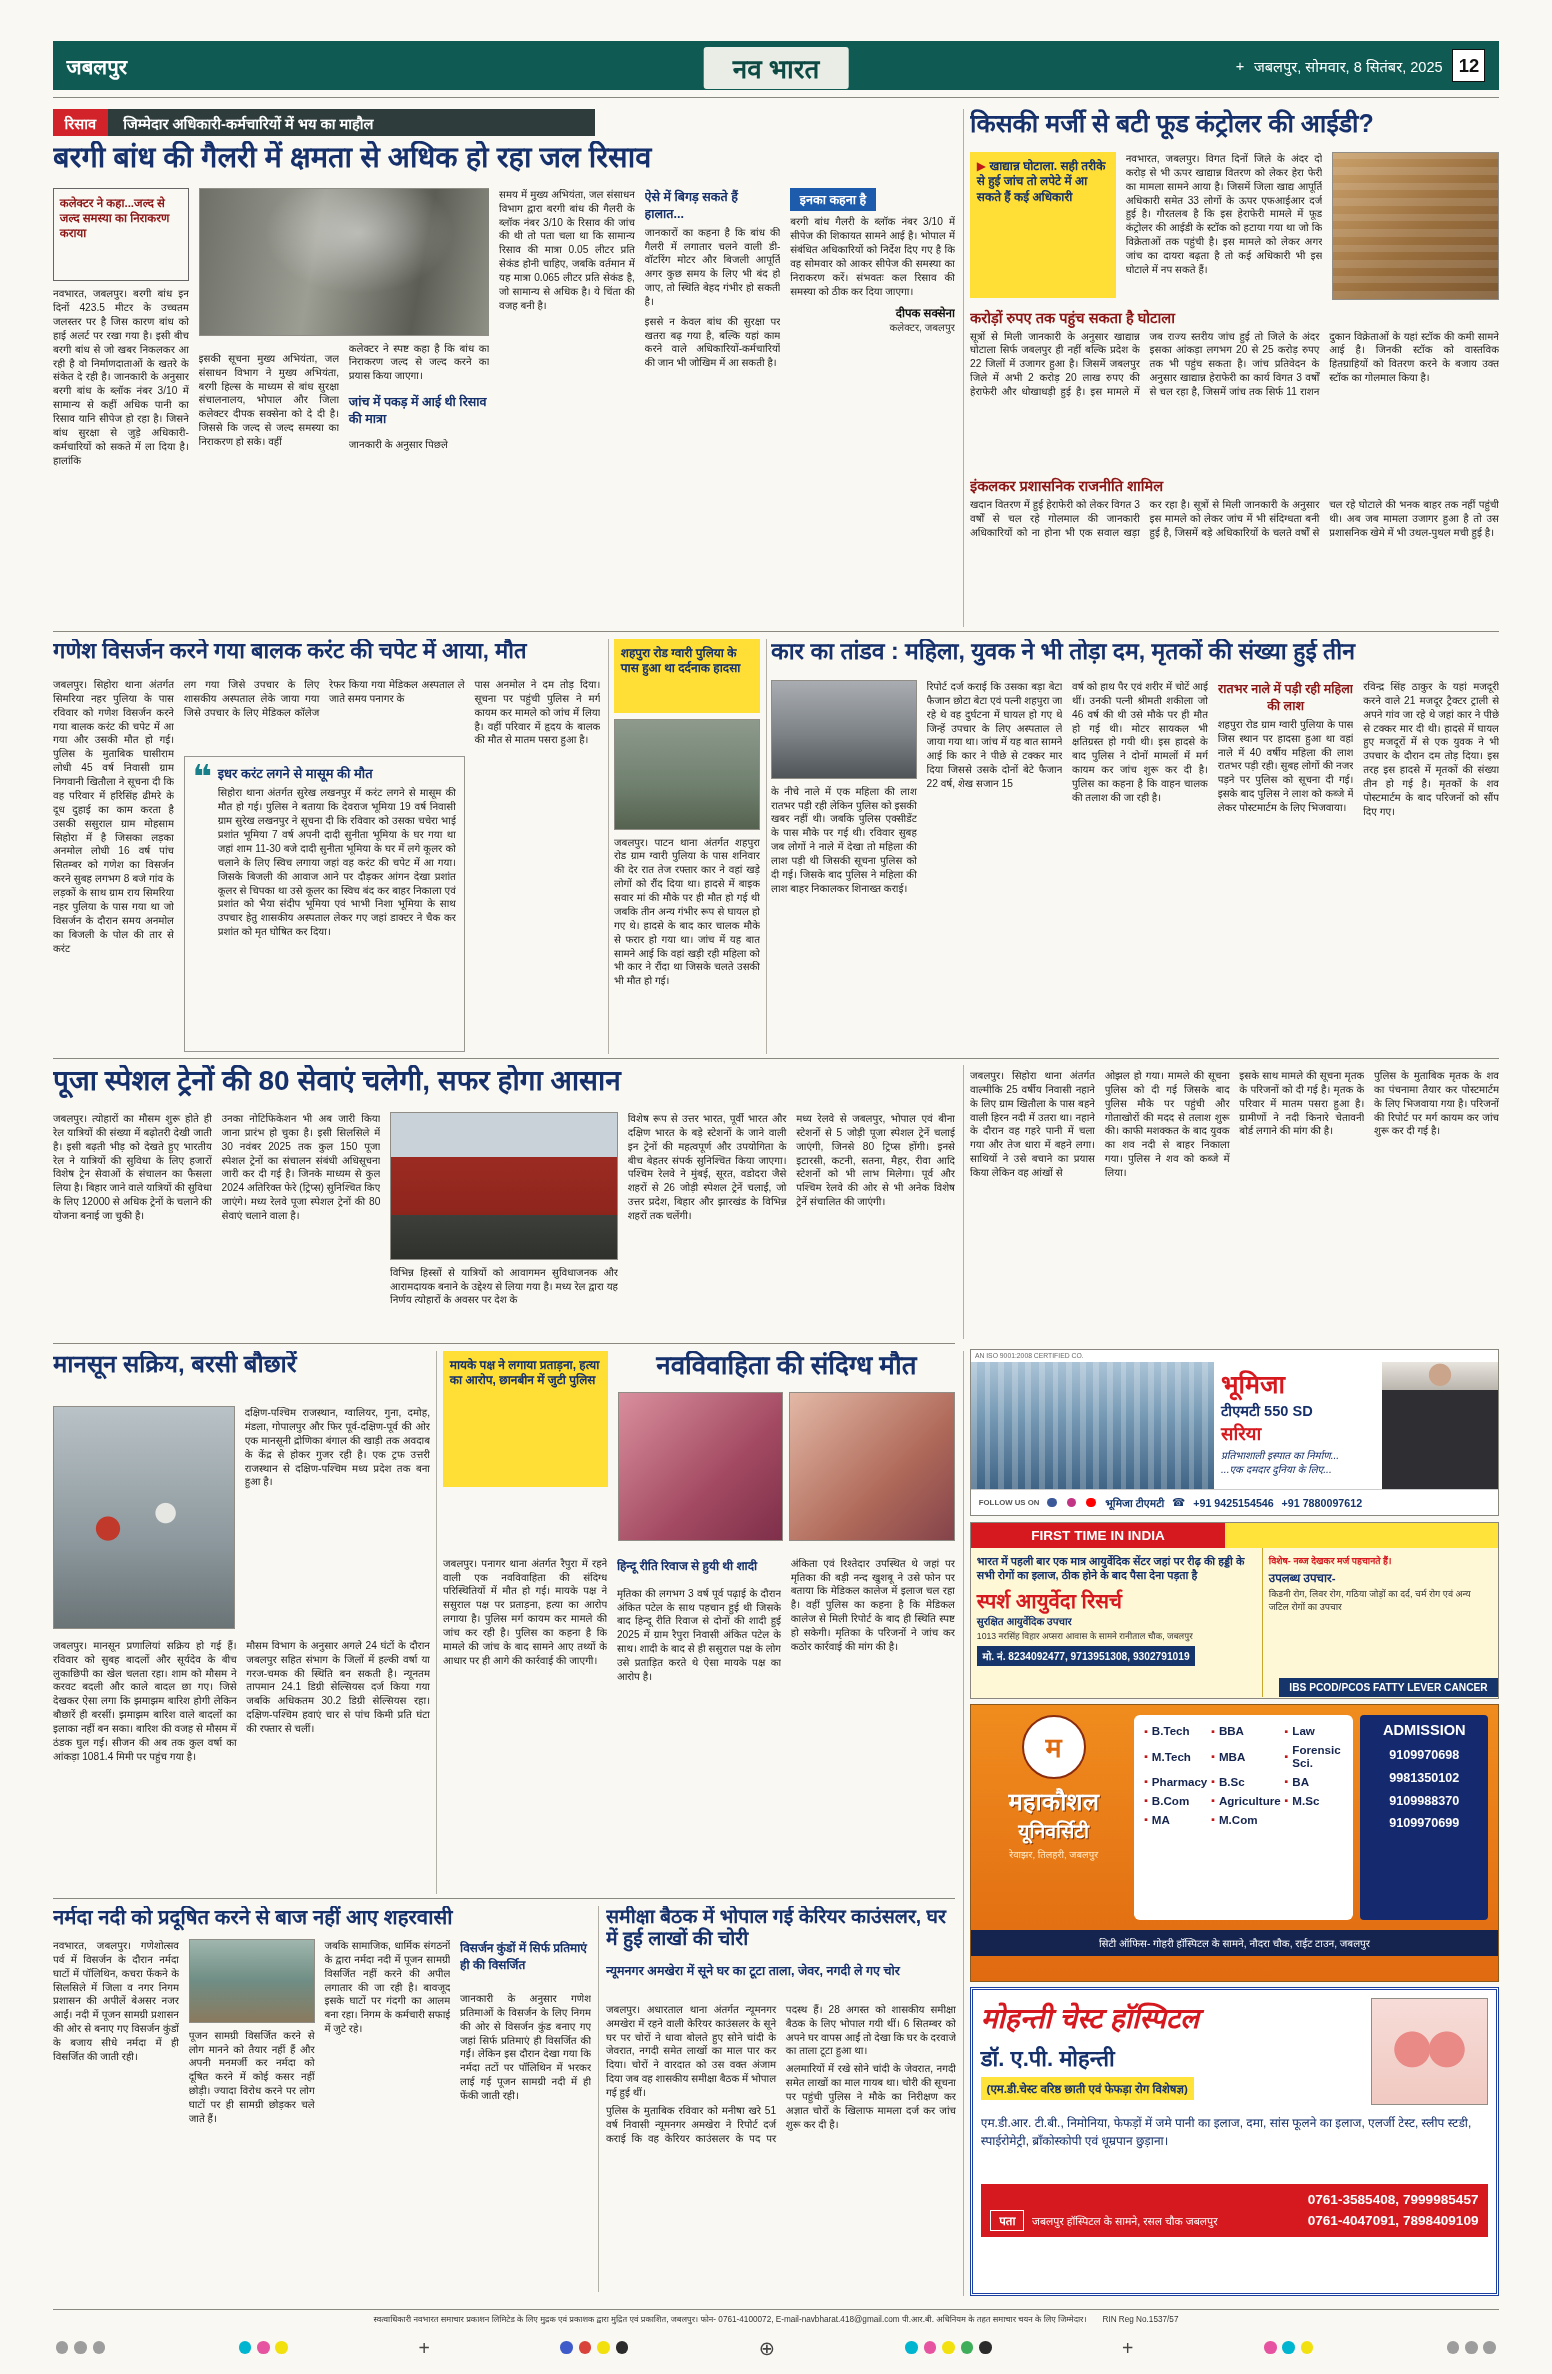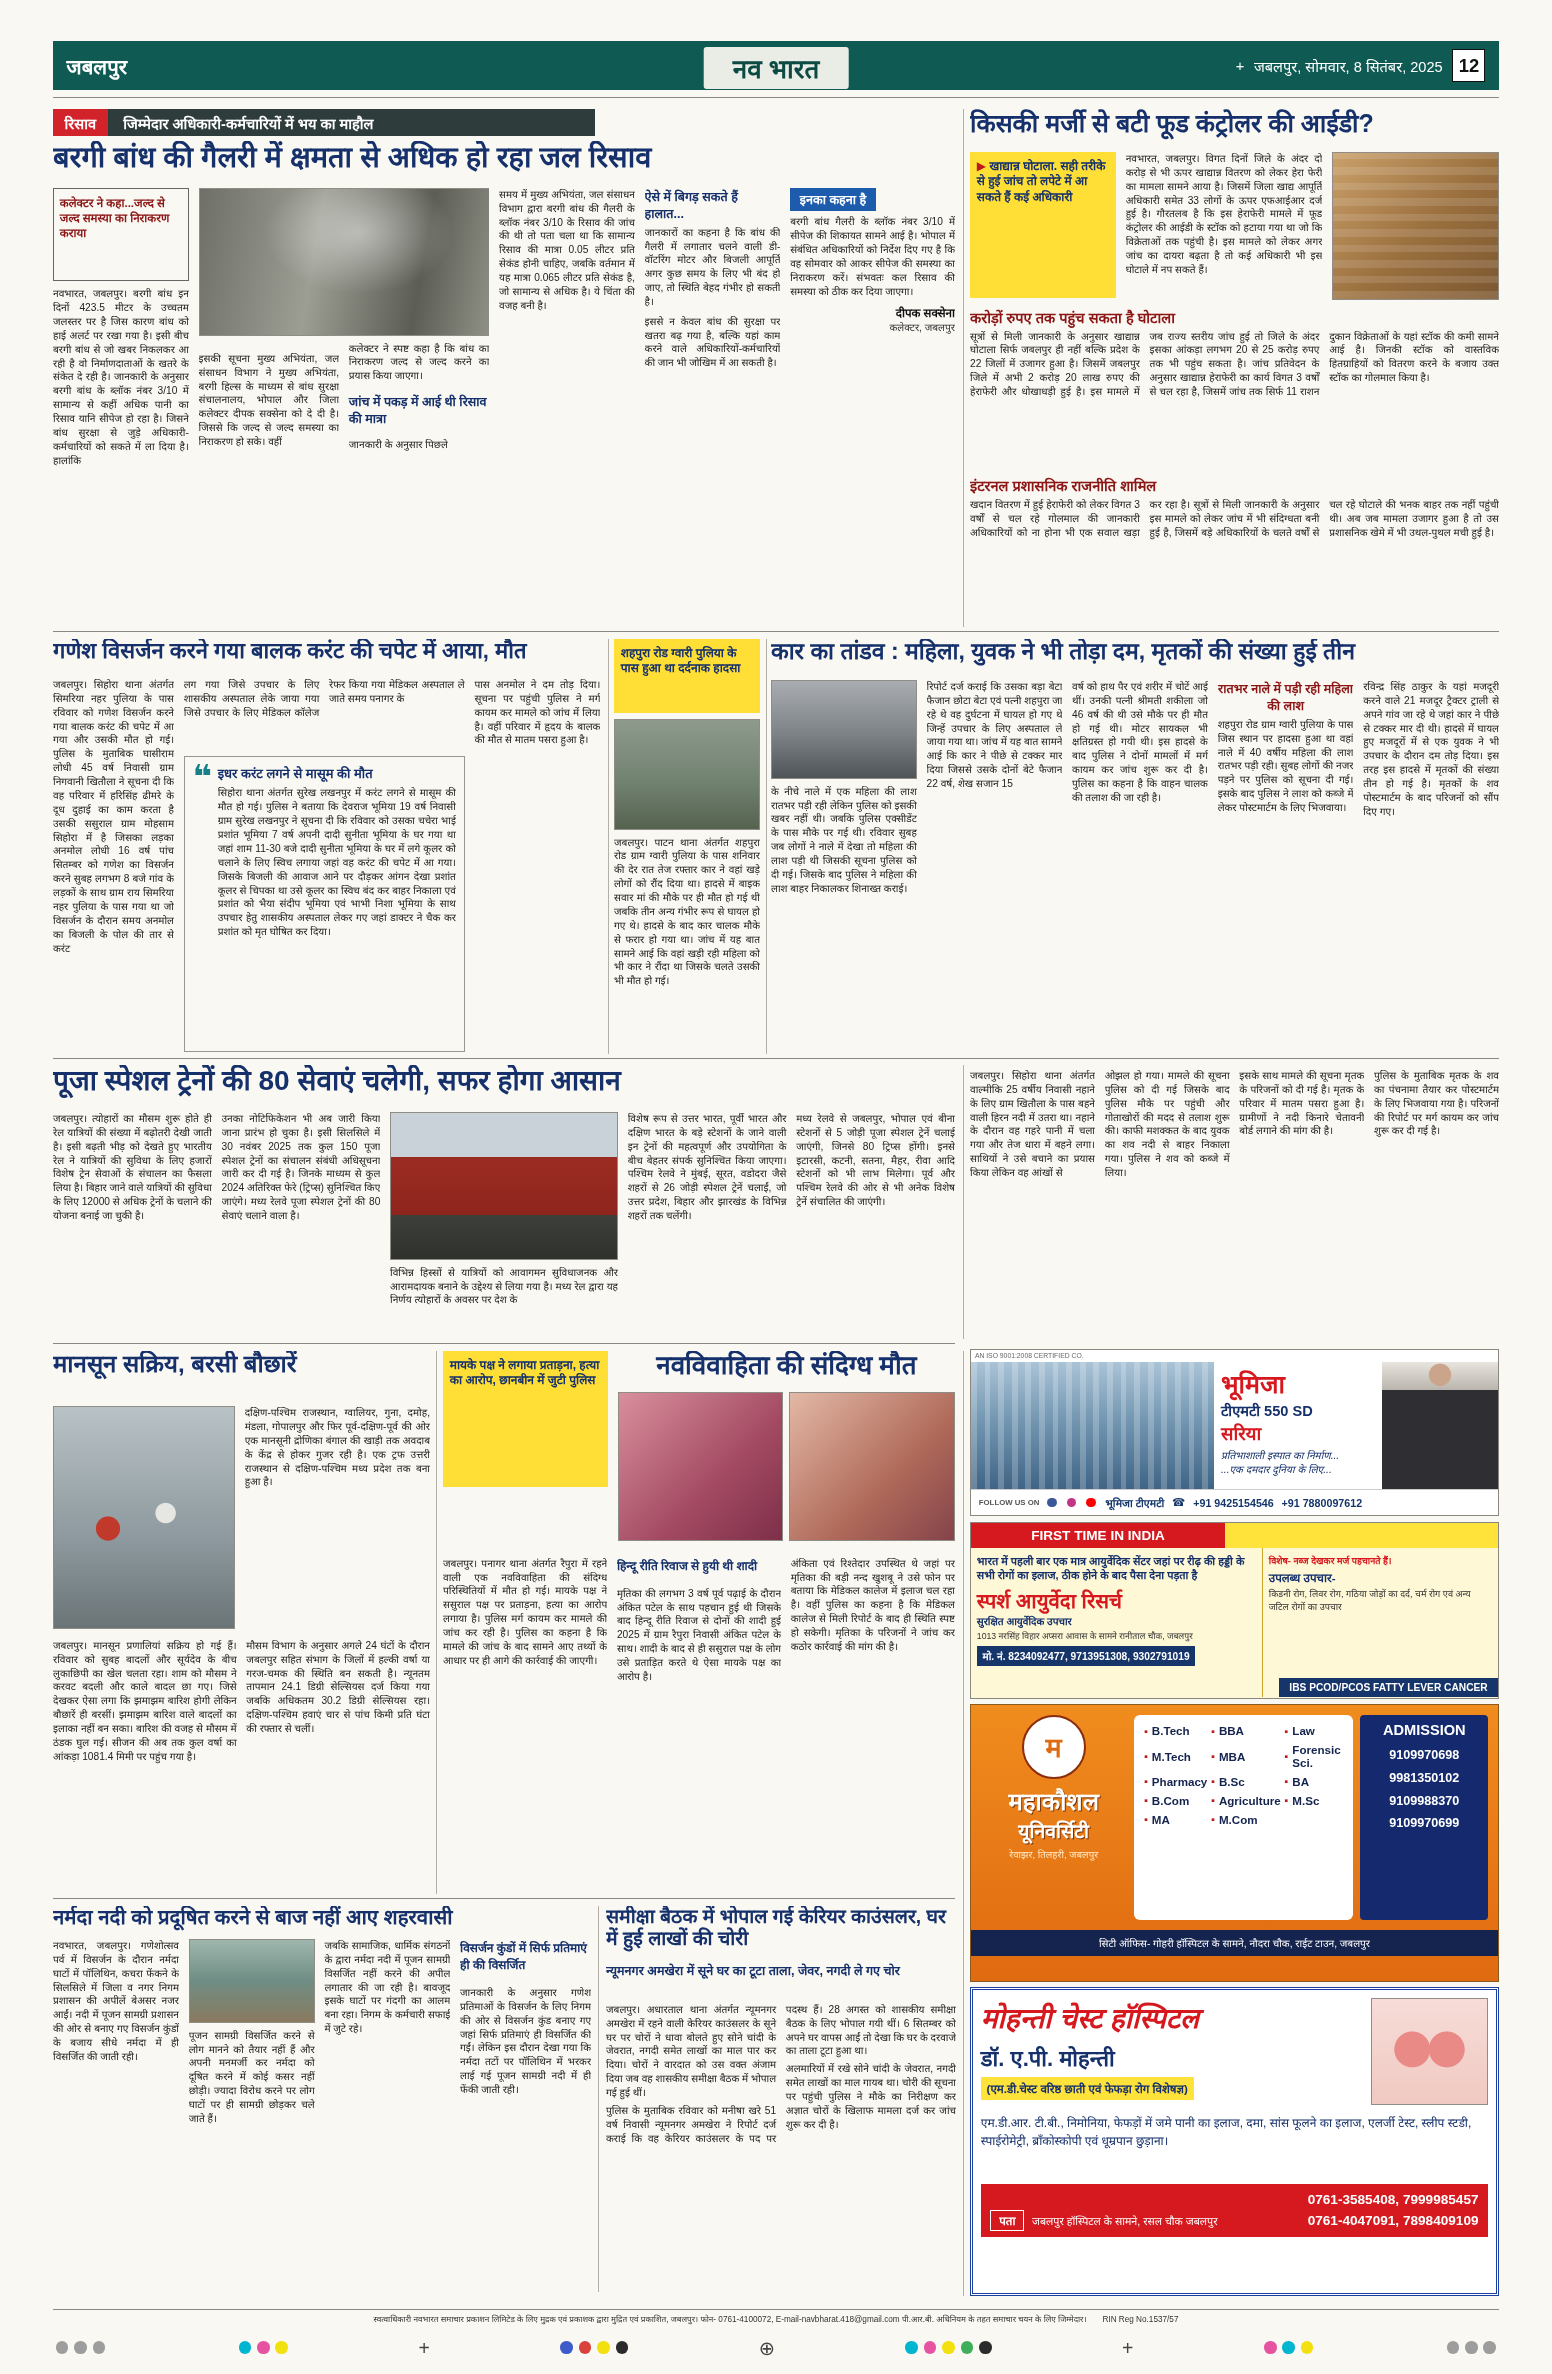--- a/index.html
+++ b/index.html
@@ -156,21 +156,21 @@
     <div class="cols" style="height:147px;margin-top:3.9px">
       <div class="ybox" style="width:146px;height:146px">
         <span style="color:#c01818">▶</span>
         <span>खाद्यान्न घोटाला. सही तरीके से हुई जांच तो लपेटे में आ सकते हैं कई अधिकारी</span>
       </div>
       <div class="body col" style="flex:1;height:147px">नवभारत, जबलपुर। विगत दिनों जिले के अंदर दो करोड़ से भी ऊपर खाद्यान्न वितरण को लेकर हेरा फेरी का मामला सामने आया है। जिसमें जिला खाद्य आपूर्ति अधिकारी समेत 33 लोगों के ऊपर एफआईआर दर्ज हुई है। गौरतलब है कि इस हेराफेरी मामले में फूड कंट्रोलर की आईडी के स्टॉक को हटाया गया था जो कि विक्रेताओं तक पहुंची है। इस मामले को लेकर अगर जांच का दायरा बढ़ता है तो कई अधिकारी भी इस घोटाले में नप सकते हैं।</div>
       <div class="photo ph-sacks" style="width:165px;height:146px"></div>
     </div>
     <div class="sub-red" style="font-size:14.6px;margin:7.8px 0 2.9px">करोड़ों रुपए तक पहुंच सकता है घोटाला</div>
     <div class="threecol body" style="height:138px">सूत्रों से मिली जानकारी के अनुसार खाद्यान्न घोटाला सिर्फ जबलपुर ही नहीं बल्कि प्रदेश के 22 जिलों में उजागर हुआ है। जिसमें जबलपुर जिले में अभी 2 करोड़ 20 लाख रुपए की हेराफेरी और धोखाधड़ी हुई है। इस मामले में जब राज्य स्तरीय जांच हुई तो जिले के अंदर इसका आंकड़ा लगभग 20 से 25 करोड़ रुपए तक भी पहुंच सकता है। जांच प्रतिवेदन के अनुसार खाद्यान्न हेराफेरी का कार्य विगत 3 वर्षों से चल रहा है, जिसमें जांच तक सिर्फ 11 राशन दुकान विक्रेताओं के यहां स्टॉक की कमी सामने आई है। जिनकी स्टॉक को वास्तविक हितग्राहियों को वितरण करने के बजाय उक्त स्टॉक का गोलमाल किया है।</div>
-    <div class="sub-red" style="font-size:14.6px;margin:7.8px 0 2.9px">इंटरनल प्रशासनिक राजनीति शामिल</div>
+    <div class="sub-red" style="font-size:14.6px;margin:7.8px 0 2.9px">इंकलकर प्रशासनिक राजनीति शामिल</div>
     <div class="threecol body" style="height:136px">खदान वितरण में हुई हेराफेरी को लेकर विगत 3 वर्षों से चल रहे गोलमाल की जानकारी अधिकारियों को ना होना भी एक सवाल खड़ा कर रहा है। सूत्रों से मिली जानकारी के अनुसार इस मामले को लेकर जांच में भी संदिग्धता बनी हुई है, जिसमें बड़े अधिकारियों के चलते वर्षों से चल रहे घोटाले की भनक बाहर तक नहीं पहुंची थी। अब जब मामला उजागर हुआ है तो उस प्रशासनिक खेमे में भी उथल-पुथल मची हुई है।</div>
   </section>
 
   <div class="hr" style="left:53px;top:631px;width:1446px"></div>
 
   <section class="art" id="sec-ganesh" style="left:53px;top:639px;width:548px;height:415px">
     <div class="hl" style="font-size:22px;height:35px">गणेश विसर्जन करने गया बालक करंट की चपेट में आया, मौत</div>
     <div class="cols" style="height:375px;margin-top:3.9px">
       <div class="body col" style="width:121px;height:375px">जबलपुर। सिहोरा थाना अंतर्गत सिमरिया नहर पुलिया के पास रविवार को गणेश विसर्जन करने गया बालक करंट की चपेट में आ गया और उसकी मौत हो गई। पुलिस के मुताबिक घासीराम लोधी 45 वर्ष निवासी ग्राम निगवानी खितौला ने सूचना दी कि वह परिवार में हरिसिंह ढीमरे के दूध दुहाई का काम करता है उसकी ससुराल ग्राम मोहसाम सिहोरा में है जिसका लड़का अनमोल लोधी 16 वर्ष पांच सितम्बर को गणेश का विसर्जन करने सुबह लगभग 8 बजे गांव के लड़कों के साथ ग्राम राय सिमरिया नहर पुलिया के पास गया था जो विसर्जन के दौरान समय अनमोल का बिजली के पोल की तार से करंट</div>
       <div class="col" style="width:281px">
@@ -428,21 +428,21 @@
   <section class="art" id="sec-narmada" style="left:53px;top:1906px;width:539px;height:386px">
     <div class="hl" style="font-size:20.4px;height:29px">नर्मदा नदी को प्रदूषित करने से बाज नहीं आए शहरवासी</div>
     <div class="cols" style="height:349px;margin-top:3.9px">
       <div class="body col" style="width:126px;height:349px">नवभारत, जबलपुर। गणेशोत्सव पर्व में विसर्जन के दौरान नर्मदा घाटों में पॉलिथिन, कचरा फेंकने के सिलसिले में जिला व नगर निगम प्रशासन की अपीलें बेअसर नजर आईं। नदी में पूजन सामग्री प्रशासन की ओर से बनाए गए विसर्जन कुंडों के बजाय सीधे नर्मदा में ही विसर्जित की जाती रही।</div>
       <div class="col" style="width:126px">
         <div class="photo ph-ghat" style="width:124px;height:82px;margin-bottom:5.8px"></div>
         <div class="body" style="height:256px">पूजन सामग्री विसर्जित करने से लोग मानने को तैयार नहीं हैं और अपनी मनमर्जी कर नर्मदा को दूषित करने में कोई कसर नहीं छोड़ी। ज्यादा विरोध करने पर लोग घाटों पर ही सामग्री छोड़कर चले जाते हैं।</div>
       </div>
       <div class="body col" style="width:126px;height:349px">जबकि सामाजिक, धार्मिक संगठनों के द्वारा नर्मदा नदी में पूजन सामग्री विसर्जित नहीं करने की अपील लगातार की जा रही है। बावजूद इसके घाटों पर गंदगी का आलम बना रहा। निगम के कर्मचारी सफाई में जुटे रहे।</div>
       <div class="col" style="width:131px">
-        <div class="sub-navy" style="font-size:12px;margin-bottom:13px">विसर्जन कुंडों में सिर्फ प्रतिमाएं ही की विसर्जित</div>
+        <div class="sub-navy" style="font-size:12px;margin-bottom:19px">विसर्जन कुंडों में सिर्फ प्रतिमाएं ही की विसर्जित</div>
         <div class="body" style="height:307px">जानकारी के अनुसार गणेश प्रतिमाओं के विसर्जन के लिए निगम की ओर से विसर्जन कुंड बनाए गए जहां सिर्फ प्रतिमाएं ही विसर्जित की गईं। लेकिन इस दौरान देखा गया कि नर्मदा तटों पर पॉलिथिन में भरकर लाई गई पूजन सामग्री नदी में ही फेंकी जाती रही।</div>
       </div>
     </div>
   </section>
 
   <div class="vr" style="left:598px;top:1906px;height:386px"></div>
 
   <section class="art" id="sec-theft" style="left:606px;top:1906px;width:350px;height:386px">
     <div class="hl" style="font-size:19.4px;height:54px">समीक्षा बैठक में भोपाल गई केरियर काउंसलर, घर में हुई लाखों की चोरी</div>
     <div class="sub-navy" style="font-size:12.6px;height:37px;margin-top:1.9px">न्यूमनगर अमखेरा में सूने घर का टूटा ताला, जेवर, नगदी ले गए चोर</div>

